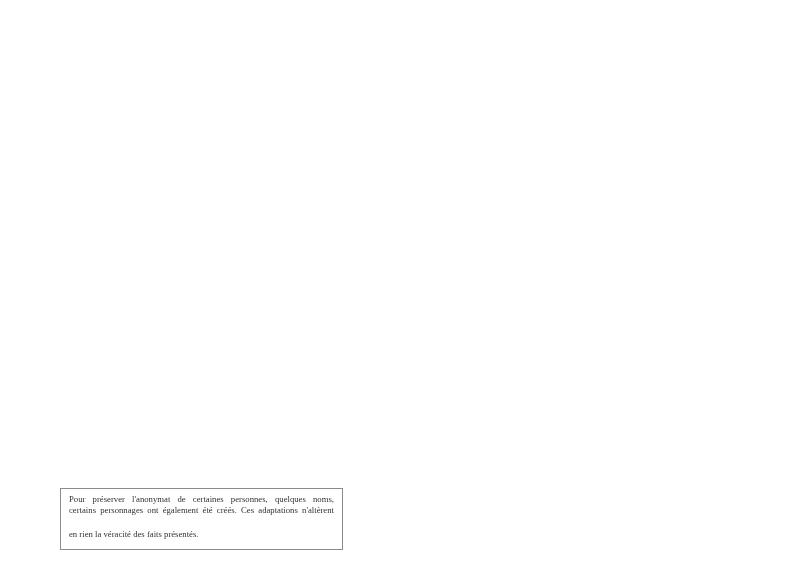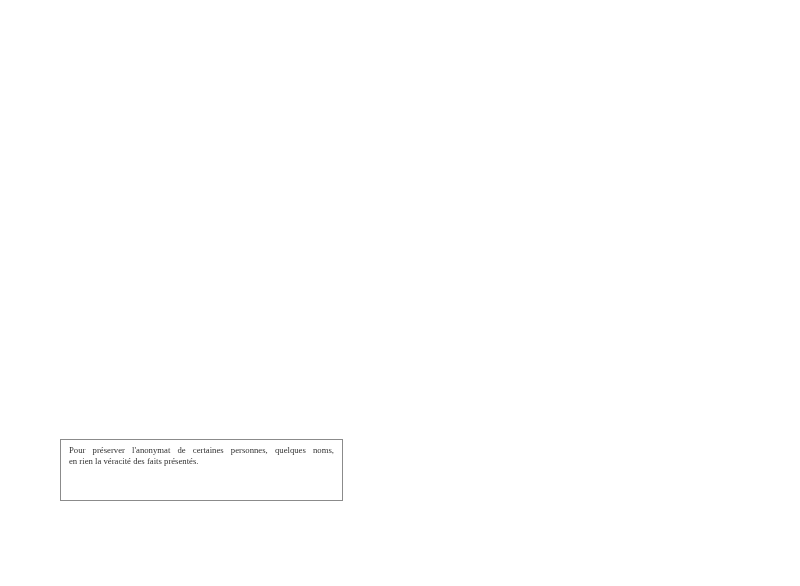--- a/index.html
+++ b/index.html
@@ -20,27 +20,27 @@
     top: 0;
     width: 400px;
     height: 586px;
   }
   .page-left  { left: 0; }
   .page-right { left: 400px; }
   .line {
     text-align: justify;
     text-align-last: justify;
   }   
-  .line.pl { text-align-last: left; } 
+  .line.pl { text-align-last: left; margin-top: 12px; } 
 
   
   .disclaimer-box {
     position: absolute;
     left: 60px;
-    top: 439px;
+    top: 488px;
     width: 283px;
     height: 62px;
     box-sizing: border-box;
     border: 1px solid #8b8b8b;
     padding: 5px 8px 0 8px;
     background: #ffffff;
   }
   .disclaimer-text {
     font-size: 8.7px;
     line-height: 11.4px;
@@ -49,20 +49,21 @@
 </style>
 </head>
 <body>
 
 <div class="spread">
 
   <div class="page page-left">
     <div class="disclaimer-box">
       <div class="disclaimer-text">
           <div class="line">Pour préserver l'anonymat de certaines personnes, quelques noms,</div>
+          <div class="line">certains personnages ont également été créés. Ces adaptations n'altèrent</div>
           <div class="line pl">en rien la véracité des faits présentés.</div>
         </div>
     </div>
   </div>
 
   <div class="page page-right">
     
 
     
 

